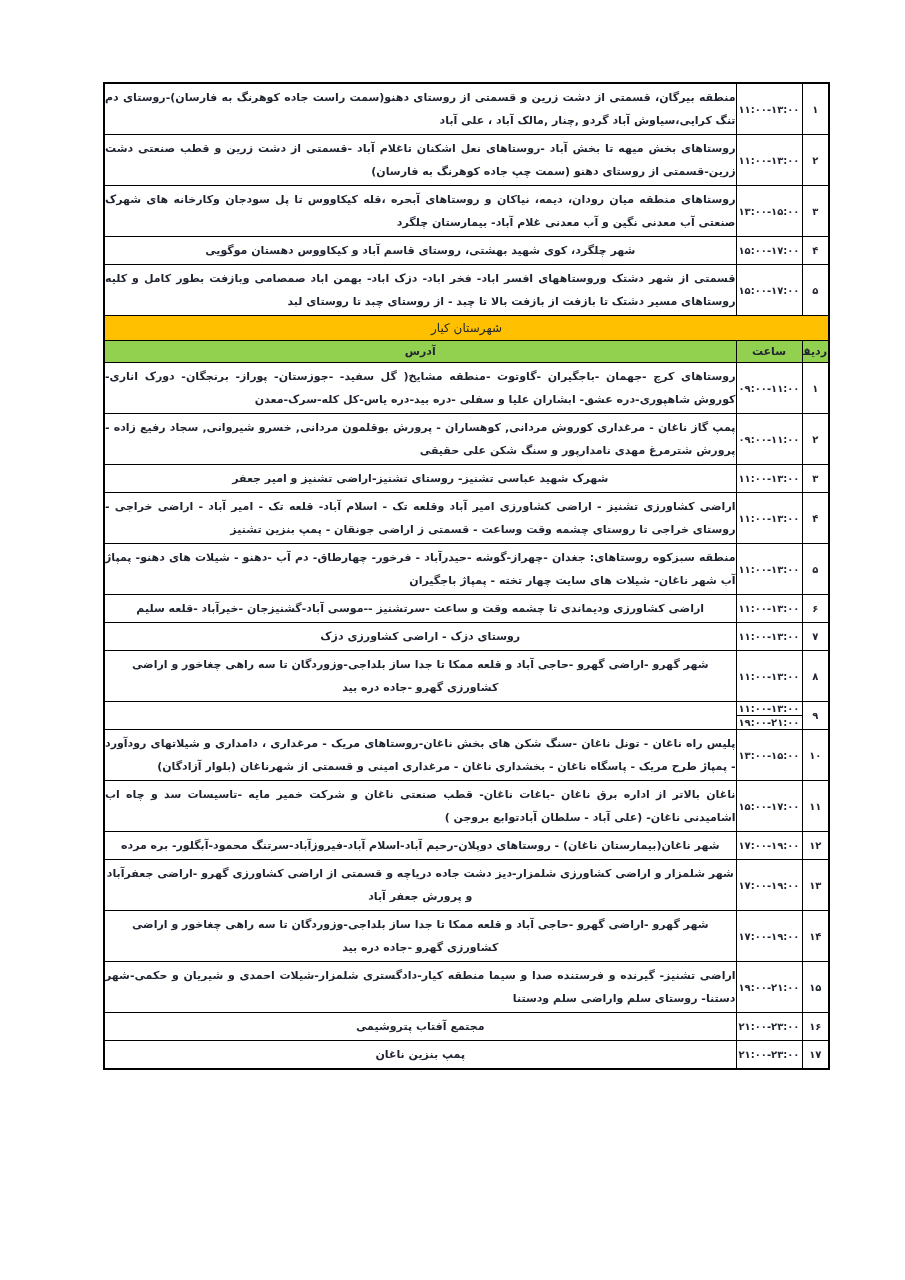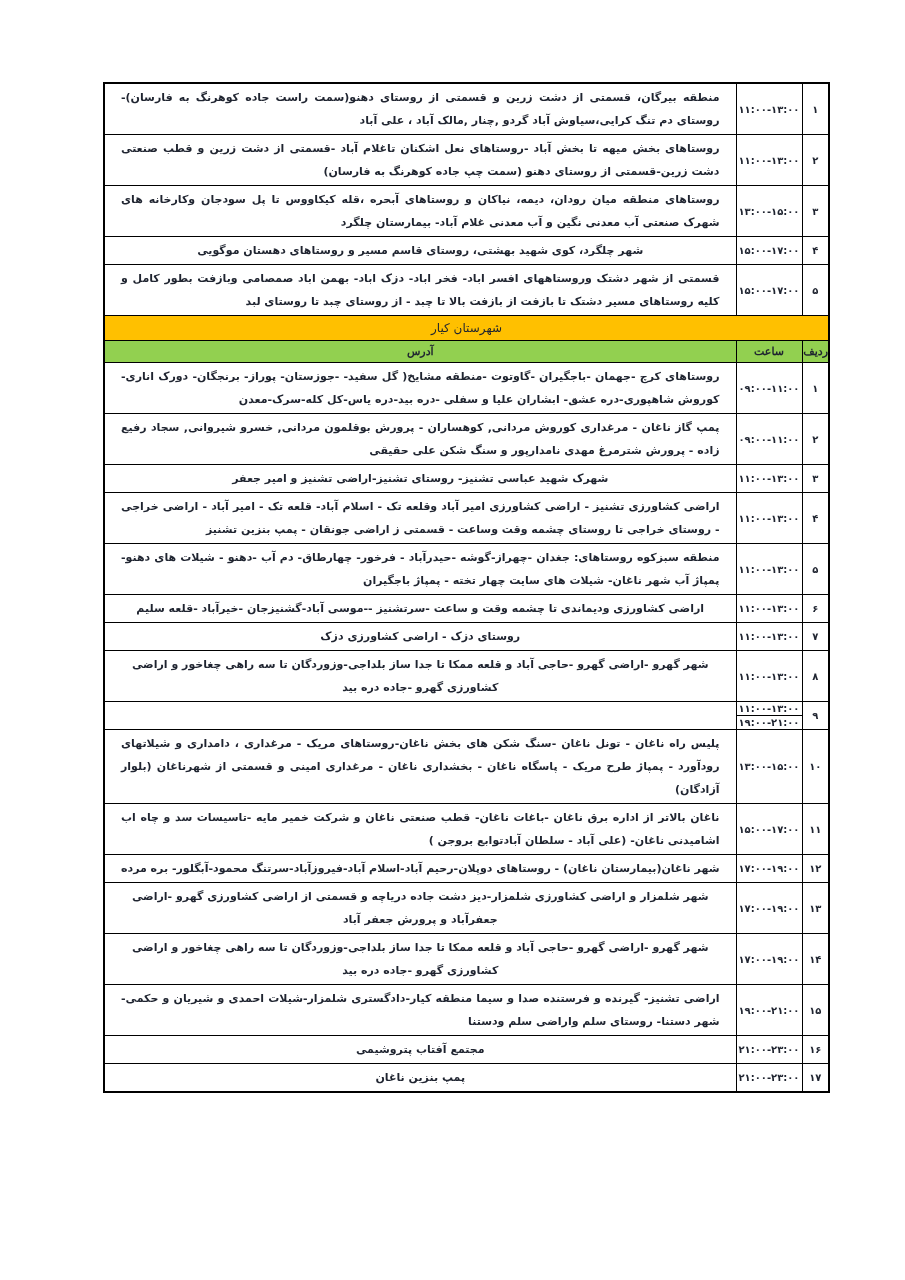--- a/index.html
+++ b/index.html
@@ -46,41 +46,40 @@
     font-weight:bold;
     text-align:left;
     white-space:nowrap;
     padding:1px 2px;
   }
   td.addr{
     font-size:11px;
     font-weight:bold;
     text-align:center;
     line-height:23px;
-    padding:2px 16px;
+    padding:2px 0;
   }
   td.addr.just{
     text-align:justify;
   }
   .section-row td{
     background:var(--section-bg);
     text-align:center;
     font-weight:normal;
     font-size:12px;
     height:22px;
     padding:1px;
   }
   .header-row td{
     background:var(--header-bg);
     text-align:center;
     font-weight:bold;
     font-size:11px;
     height:19px;
     padding:1px;
-    font-family:Liberation Serif, serif;
   }
 </style>
 </head>
 <body>
 
 <div class="table-wrap">
   <table>
     <colgroup>
       <col class="col-num">
       <col class="col-time">
@@ -98,21 +97,21 @@
           <td class="addr just">روستاهای بخش میهه تا بخش آباد -روستاهای نعل اشکنان تاغلام آباد -قسمتی از دشت زرین و قطب صنعتی دشت زرین-قسمتی از روستای دهنو (سمت چپ جاده کوهرنگ به فارسان)</td>
         </tr>
         <tr>
           <td class="num">۳</td>
           <td class="time">۱۳:۰۰-۱۵:۰۰</td>
           <td class="addr just">روستاهای منطقه میان رودان، دیمه، نیاکان و روستاهای آبحره ،قله کیکاووس تا پل سودجان وکارخانه های شهرک صنعتی آب معدنی نگین و آب معدنی غلام آباد- بیمارستان چلگرد</td>
         </tr>
         <tr>
           <td class="num">۴</td>
           <td class="time">۱۵:۰۰-۱۷:۰۰</td>
-          <td class="addr">شهر چلگرد، کوی شهید بهشتی، روستای قاسم مسیر و روستاهای دهستان موگویی</td>
+          <td class="addr">شهر چلگرد، کوی شهید بهشتی، روستای قاسم آباد و کیکاووس دهستان موگویی</td>
         </tr>
         <tr>
           <td class="num">۵</td>
           <td class="time">۱۵:۰۰-۱۷:۰۰</td>
           <td class="addr just">قسمتی از شهر دشتک وروستاههای افسر اباد- فخر اباد- دزک اباد- بهمن اباد صمصامی وبازفت بطور کامل و کلیه روستاهای مسیر دشتک تا بازفت از بازفت بالا تا چبد - از روستای چبد تا روستای لبد</td>
         </tr>
       </tbody>
     <tbody>
       <tr class="section-row">
         <td colspan="3">شهرستان کیار</td>

